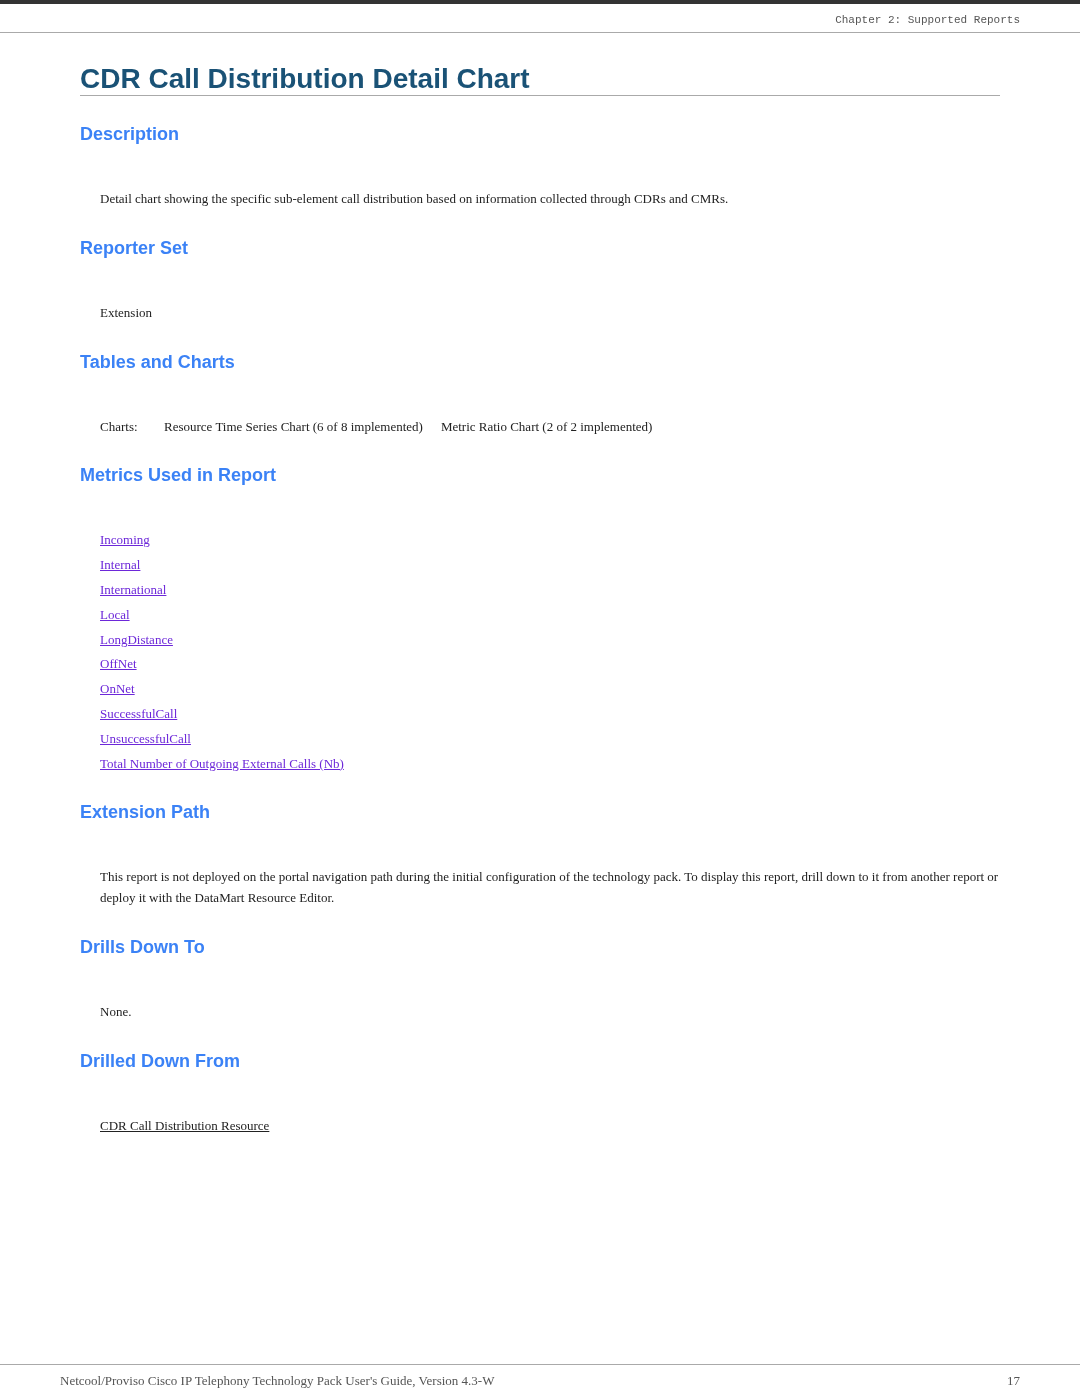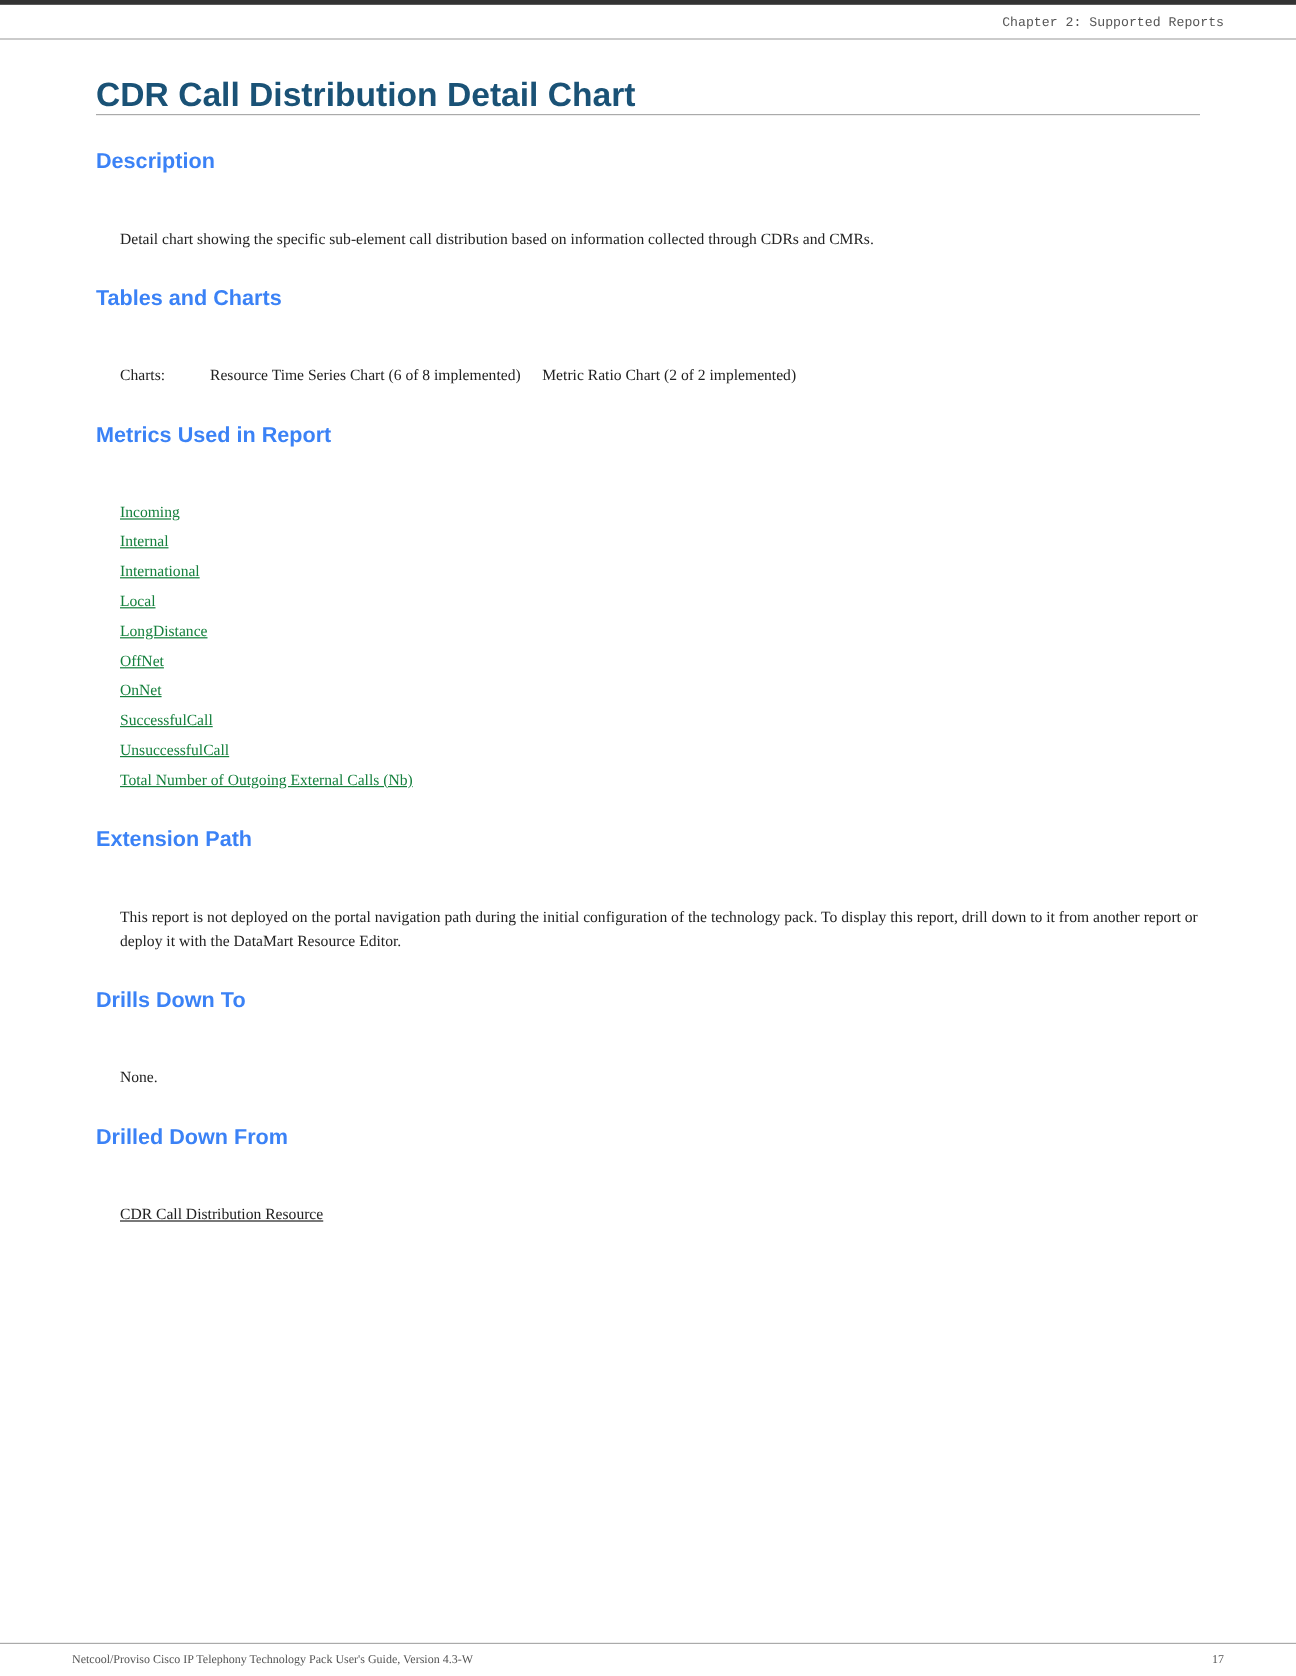--- a/index.html
+++ b/index.html
@@ -66,29 +66,29 @@
       color: #222;
       margin-top: 44px;
     }
 
     .section-body p {
       margin-bottom: 6px;
     }
 
     .metric-link {
       display: block;
-      color: #15803d;
+      color: #6d28d9;
       text-decoration: underline;
       margin-bottom: 4px;
       font-size: 13px;
     }
 
     .charts-line {
       display: flex;
-      gap: 15px;
+      gap: 4px;
       font-size: 13px;
       margin-bottom: 2px;
     }
 
     .charts-label {
       min-width: 60px;
       font-weight: normal;
     }
 
     .charts-value-block {
@@ -99,21 +99,21 @@
     .footer {
       position: absolute;
       bottom: 0;
       left: 0;
       right: 0;
       border-top: 1px solid #aaa;
       padding: 8px 60px;
       display: flex;
       justify-content: space-between;
       align-items: center;
-      font-size: 10px;
+      font-size: 13px;
       color: #555;
     }
   </style>
 </head>
 <body>
 
 <div class="top-bar"></div>
 
 <div class="chapter-header">
   <span>Chapter 2:  Supported Reports</span>
@@ -123,20 +123,26 @@
 
   <h1 class="page-title">CDR Call Distribution Detail Chart</h1>
 
   <div class="section">
     <div class="section-heading">Description</div>
     <div class="section-body">
       <p>Detail chart showing the specific sub-element call distribution based on information collected through CDRs and CMRs.</p>
     </div>
   </div>
 
+  <div class="section">
+    <div class="section-heading">Reporter Set</div>
+    <div class="section-body">
+      <p>Extension</p>
+    </div>
+  </div>
 
   <div class="section">
     <div class="section-heading">Tables and Charts</div>
     <div class="section-body">
       <div class="charts-line">
         <span class="charts-label">Charts:</span>
         <div class="charts-value-block">
           <span>Resource Time Series Chart (6 of 8 implemented)</span>
           <span style="margin-left: 18px;">Metric Ratio Chart (2 of 2 implemented)</span>
         </div>

